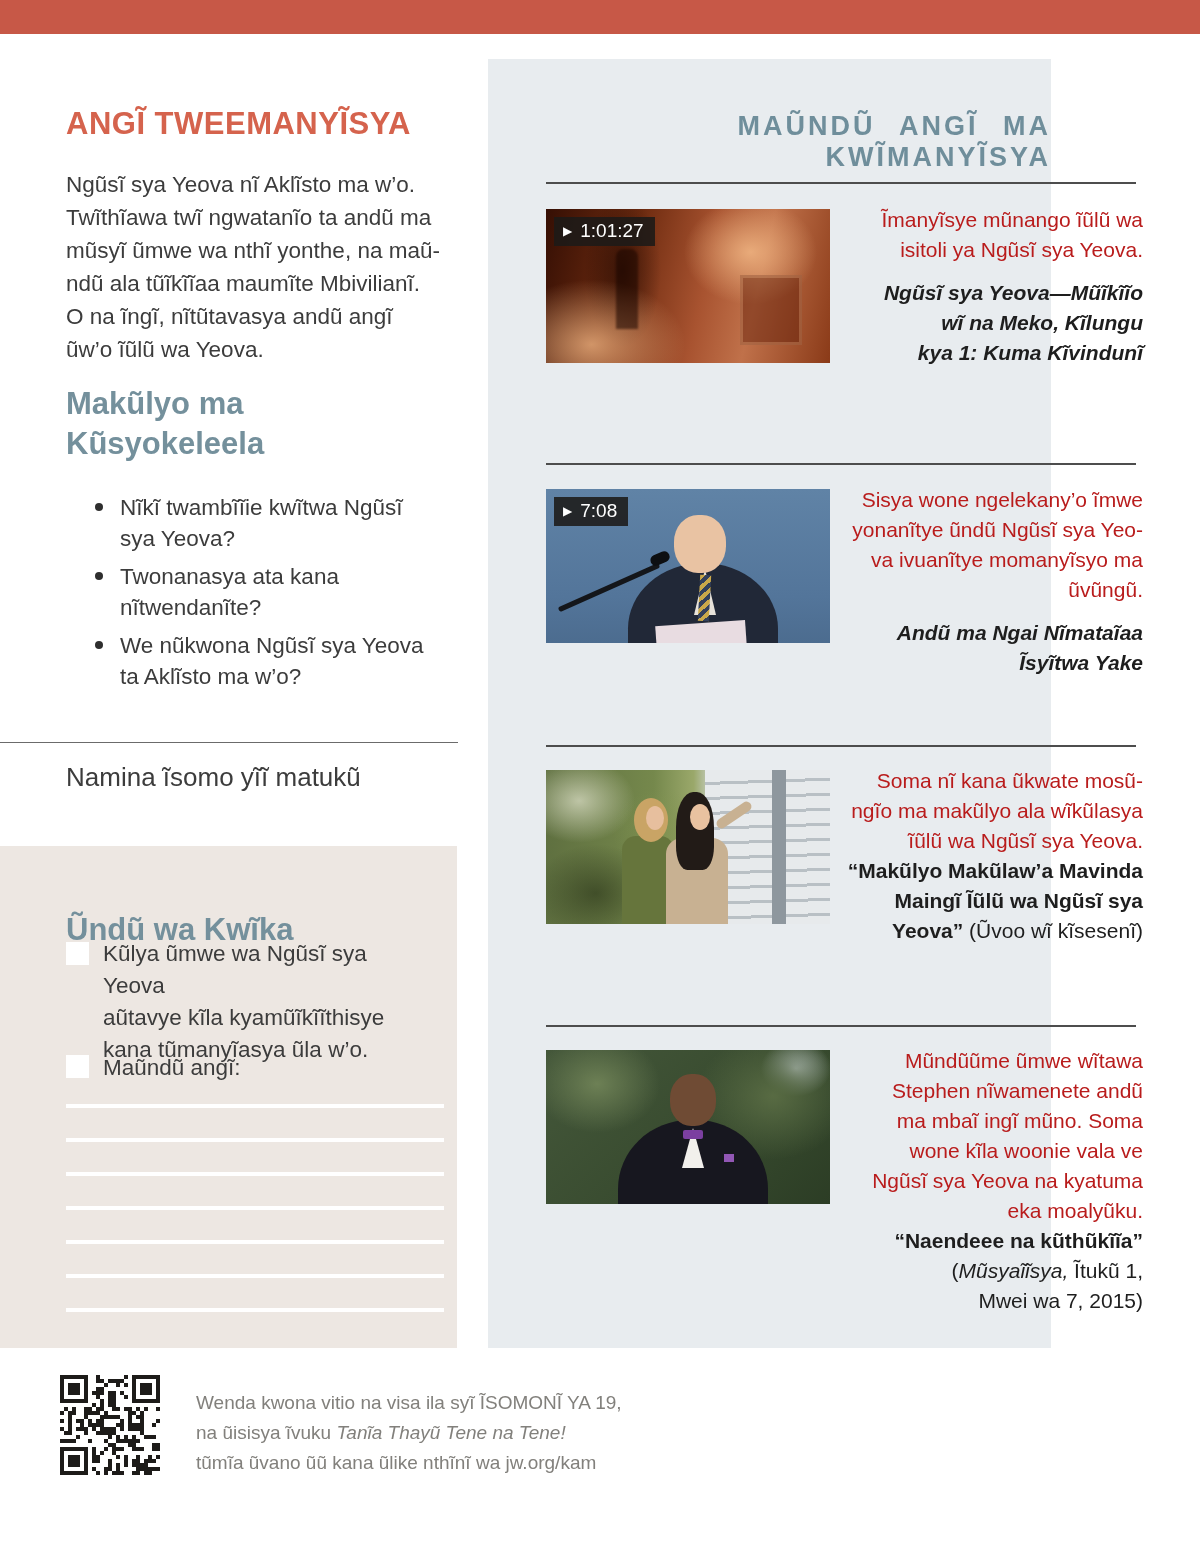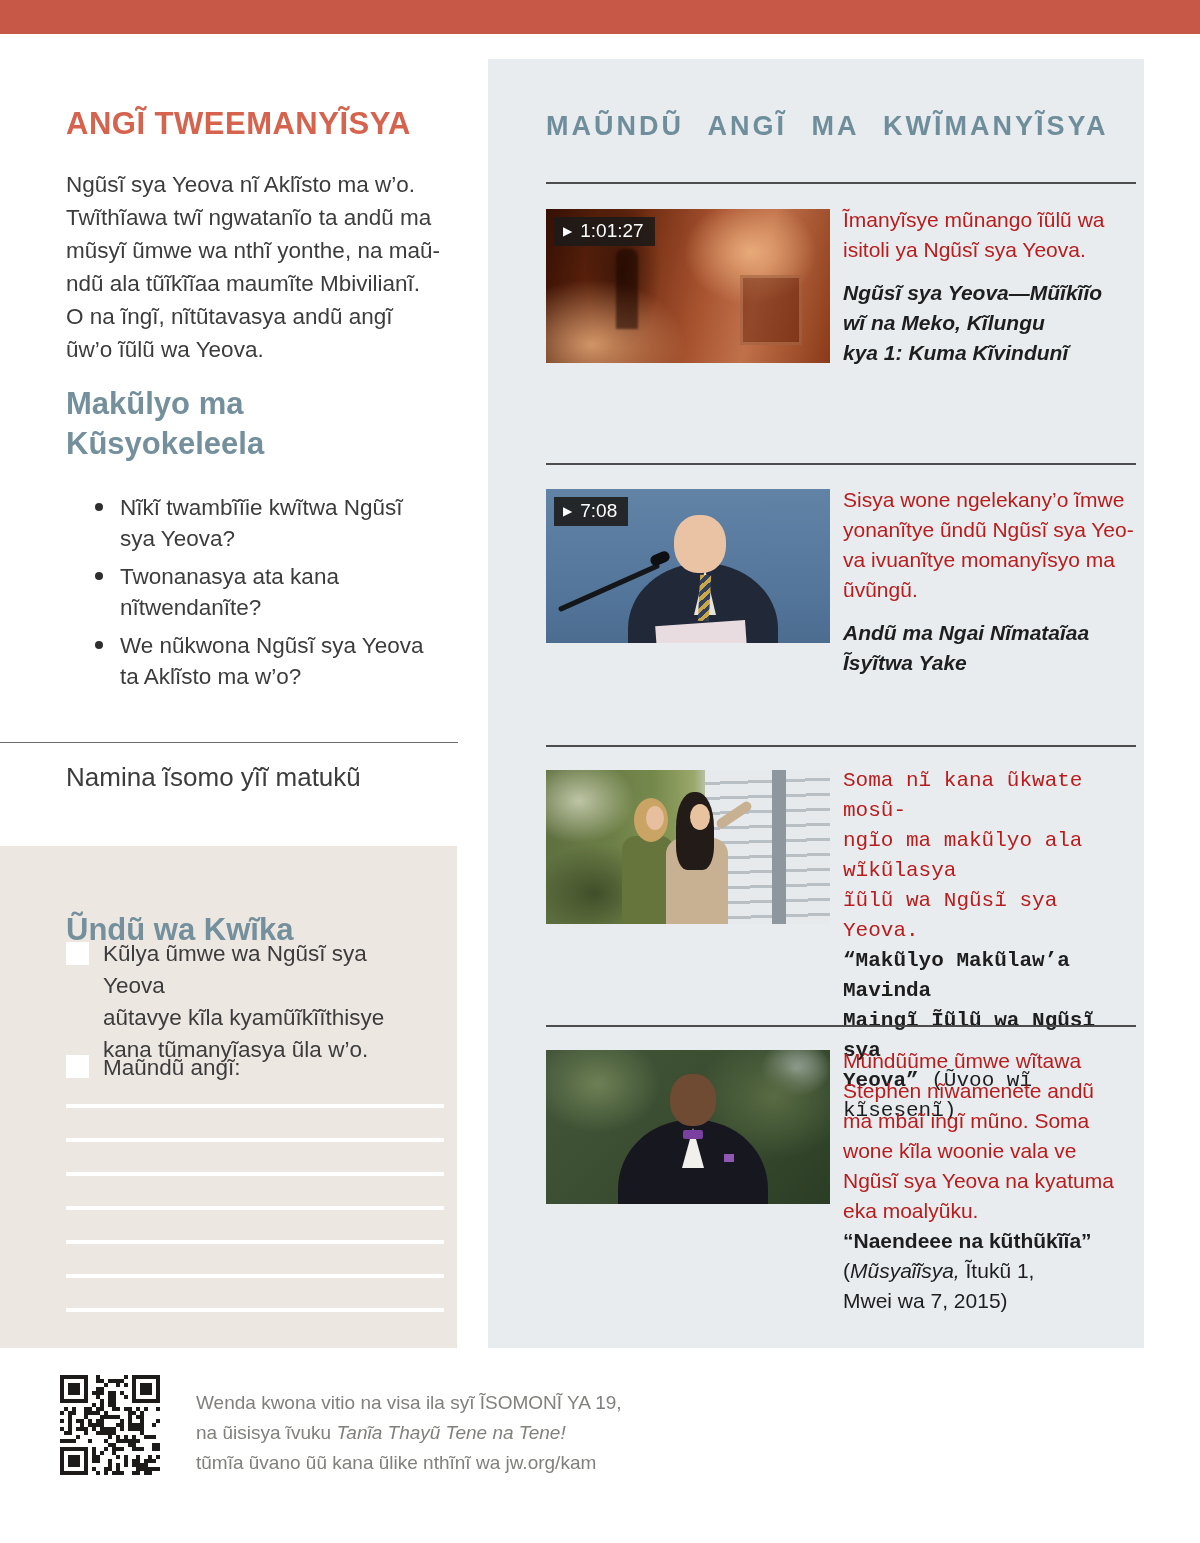--- a/index.html
+++ b/index.html
@@ -27,21 +27,21 @@
   .todo-heading{position:absolute;left:66px;top:26px;font-size:31px;font-weight:700;color:#74909c;margin-top:40px;}
   .cb{position:absolute;left:66px;width:23px;height:23px;background:#ffffff;}
   .todo-text{position:absolute;left:103px;font-size:22.5px;line-height:32px;color:#3c3c3c;}
   .wline{position:absolute;left:66px;width:378px;height:4px;background:#ffffff;}
 
   
   .qr{position:absolute;left:60px;top:1375px;width:100px;height:100px;}
   .footer-text{position:absolute;left:196px;top:1388px;font-size:19px;line-height:30px;color:#82807c;}
 
   
-  .rightcol{position:absolute;left:488px;top:59px;width:656px;height:1289px;background:#e8ecef;}
+  .rightcol{position:absolute;left:488px;top:59px;width:563px;height:1289px;background:#e8ecef;text-align:right;}
   .right-heading{position:absolute;left:58px;top:52px;font-size:27px;font-weight:700;color:#6f8e9b;
                  letter-spacing:3px;word-spacing:14px;}
   .sep{position:absolute;left:58px;width:590px;border-top:2px solid #4d4d4d;}
   .thumb{position:absolute;left:58px;width:284px;height:154px;overflow:hidden;}
   .badge{position:absolute;left:8px;top:8px;display:flex;align-items:center;gap:8px;
          background:rgba(28,26,24,.88);color:#ffffff;font-size:19px;padding:3px 11px 4px 9px;}
   .play{font-size:12px;line-height:1;}
   .itext{position:absolute;left:355px;width:300px;}
   .desc{font-size:21px;line-height:30px;color:#b91c1c;}
   .vtitle{font-size:21px;line-height:30px;font-weight:700;font-style:italic;color:#1e1e1e;margin-top:13px;}
@@ -417,21 +417,21 @@
       <div class="t3-siding"></div>
       <div class="t3-frame"></div>
       <div class="t3-body1"></div>
       <div class="t3-hair1"></div>
       <div class="t3-face1"></div>
       <div class="t3-body2"></div>
       <div class="t3-arm"></div>
       <div class="t3-hair2"></div>
       <div class="t3-face2"></div>
     </div>
-    <div class="itext" style="top:707px;font-family:Liberation Mono, monospace;">
+    <div class="itext" style="top:707px;">
       <div class="desc pre">Soma nĩ kana ũkwate mosũ-
 ngĩo ma makũlyo ala wĩkũlasya
 ĩũlũ wa Ngũsĩ sya Yeova.</div>
       <div class="atitle"><b class="pre">“Makũlyo Makũlaw’a Mavinda
 Maingĩ Ĩũlũ wa Ngũsĩ sya
 Yeova”</b><span class="pre"> (Ũvoo wĩ kĩsesenĩ)</span></div>
     </div>
 
     <div class="sep" style="top:966px;"></div>
     <div class="thumb t4" style="top:991px;">

